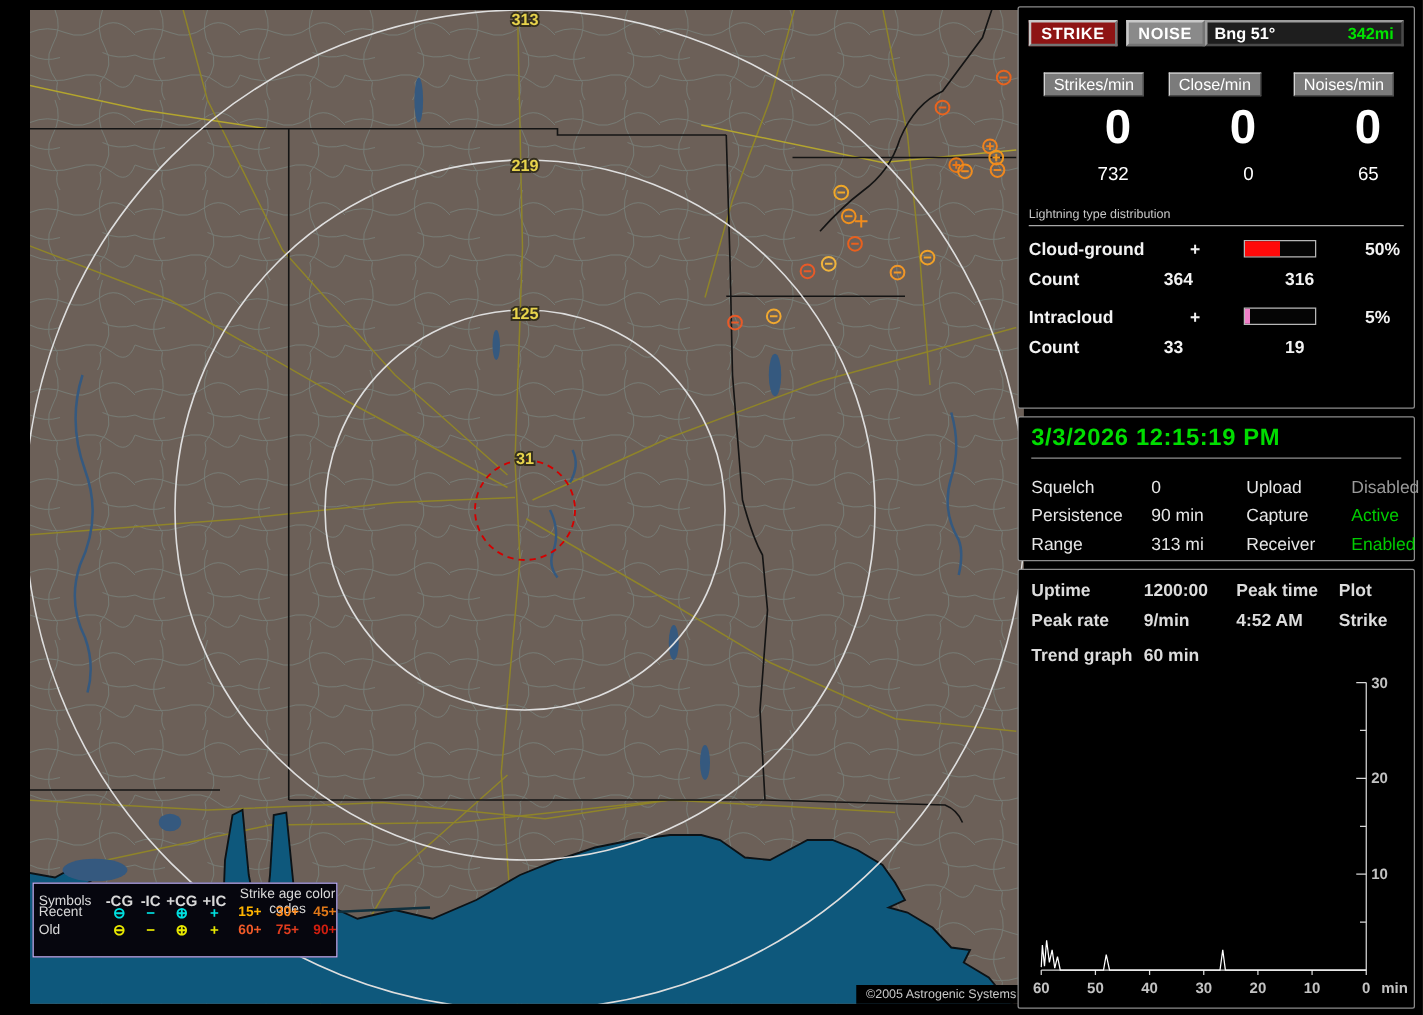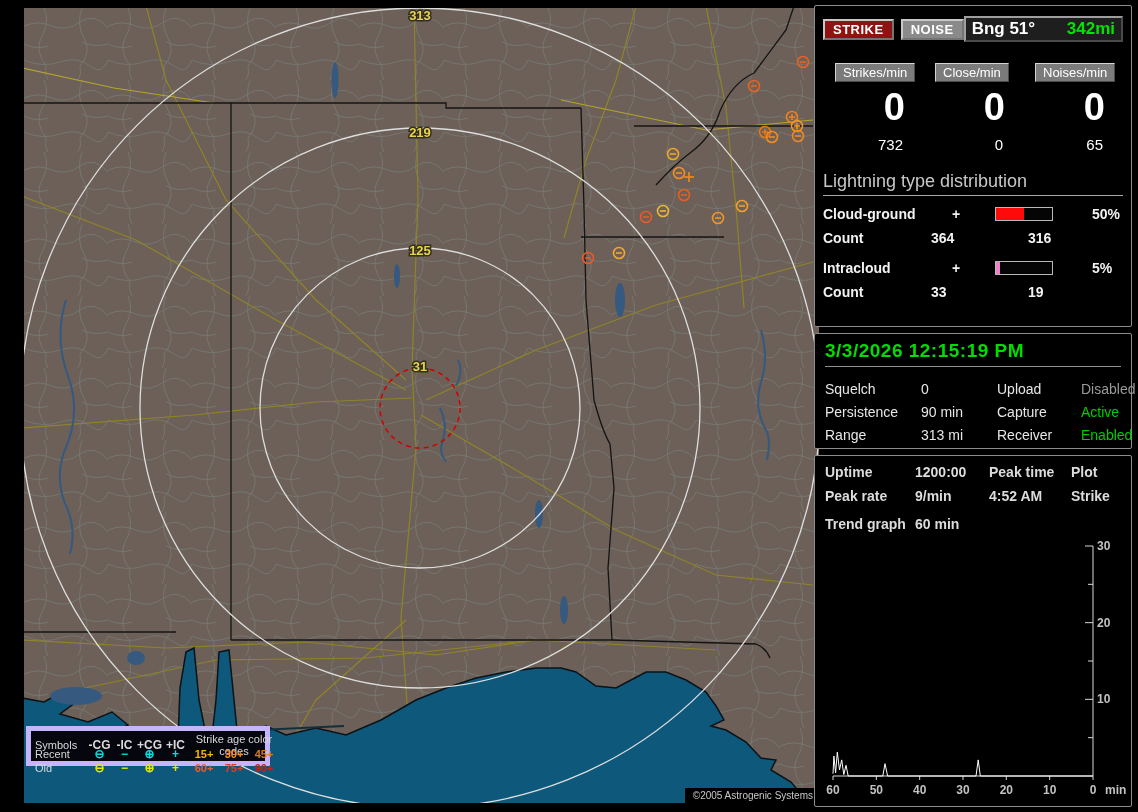--- a/index.html
+++ b/index.html
@@ -6,22 +6,22 @@
   #app{position:relative;width:1138px;height:812px;background:#000;overflow:hidden;
        font-family:"Liberation Sans", sans-serif;}
   
   #map-wrap{position:absolute;left:8px;top:8px;width:795px;height:795px;background:#6c6058;margin-left:16px;}
   #map-svg{display:block;}
   .ring-label{fill:#e8d44c;font-size:13px;font-weight:bold;paint-order:stroke;
               stroke:#332e1e;stroke-width:3px;text-anchor:middle;}
   #map-copyright{position:absolute;right:0;bottom:0;background:#000;color:#c9c9c9;
                  font-size:10px;padding:2px 6px 2px 8px;}
   
-  #map-legend{position:absolute;left:2px;bottom:37px;width:244px;height:40px;
-              background:#06060e;border:5px solid #c4b5fd;box-sizing:border-box;
+  #map-legend{position:absolute;left:2px;bottom:37px;width:244px;height:60px;
+              background:#06060e;border:1px solid #c4b5fd;box-sizing:border-box;
               font-size:11px;color:#d9d9d9;padding:2px 4px;}
   .lg-row{display:grid;grid-template-columns:52px 25px 25px 25px 27px 30px 30px 30px;
           align-items:center;height:14px;}
   .lg-age{grid-column:6 / span 3;text-align:center;}
   .lg-sym{text-align:center;font-weight:bold;font-size:12px;line-height:12px;}
   .lg-agev{text-align:center;font-weight:bold;}
   
   .panel-box{position:absolute;left:814px;width:318px;background:#000;
              border:1px solid #8c8c8c;border-radius:2px;box-sizing:border-box;
              color:#e4e4e4;font-size:14px;}
@@ -29,32 +29,32 @@
   #box-status{top:333px;height:116px;padding:6px 10px;}
   #box-trend{top:455px;height:352px;padding:8px 6px 0 10px;font-weight:bold;}
   
   .top-row{display:flex;align-items:center;}
   .btn{font-weight:bold;font-size:13px;padding:1px 8px;letter-spacing:.5px;
        border:2px outset #c8c8c8;color:#fff;cursor:pointer;}
   #strike-btn{background:#8e1414;}
   #noise-btn{background:#8a8a8a;margin-left:7px;}
   #bng-box{margin-left:auto;width:150px;display:flex;justify-content:space-between;
            background:#1e1e1e;border:2px outset #9e9e9e;padding:1px 6px;
-           font-weight:bold;font-size:17px;gap:26px;}
+           font-weight:bold;font-size:13px;gap:26px;}
   #bng-box .bng-l{color:#fff;} #bng-box .bng-v{color:#00e400;}
   .cnt-grid{display:grid;grid-template-columns:1fr 1fr 1fr;margin-top:22px;}
   .cnt-chip{justify-self:start;margin-left:12px;background:#7b7b7b;color:#fff;font-size:13px;
             border:1px solid #d4d4d4;border-right-color:#4a4a4a;border-bottom-color:#4a4a4a;
             padding:1px 7px;}
   .cnt-grid .c2 .cnt-chip, .cnt-grid .c3 .cnt-chip{text-align:right;}
   .big-zero{font-size:38px;font-weight:bold;color:#fff;text-align:right;
             padding-right:18px;line-height:1.05;margin-top:8px;}
   .tot-label{text-align:center;font-size:15px;color:#f2f2f2;margin-top:10px;}
   .tot-val{text-align:right;padding-right:20px;font-size:15px;color:#fff;margin-top:8px;}
-  .dist-title{margin-top:18px;color:#c8c8c8;font-size:18px;border-bottom:1px solid #a8a8a8;
+  .dist-title{margin-top:18px;color:#c8c8c8;font-size:10px;border-bottom:1px solid #a8a8a8;
               padding-bottom:3px;}
   .dist-row{display:grid;grid-template-columns:94px 14px 60px 38px 14px 60px auto;
             align-items:center;margin-top:10px;font-weight:bold;color:#f2f2f2;gap:32px;}
   .dist-row .sign{text-align:center;}
   .bar{width:56px;height:12px;border:1px solid #b8b8b8;background:#050505;}
   .bar>div{height:100%;}
   .pct{padding-left:5px;font-size:14px;}
   .count-row{display:grid;grid-template-columns:108px 97px auto;margin-top:8px;
              font-weight:bold;color:#f2f2f2;}
   

